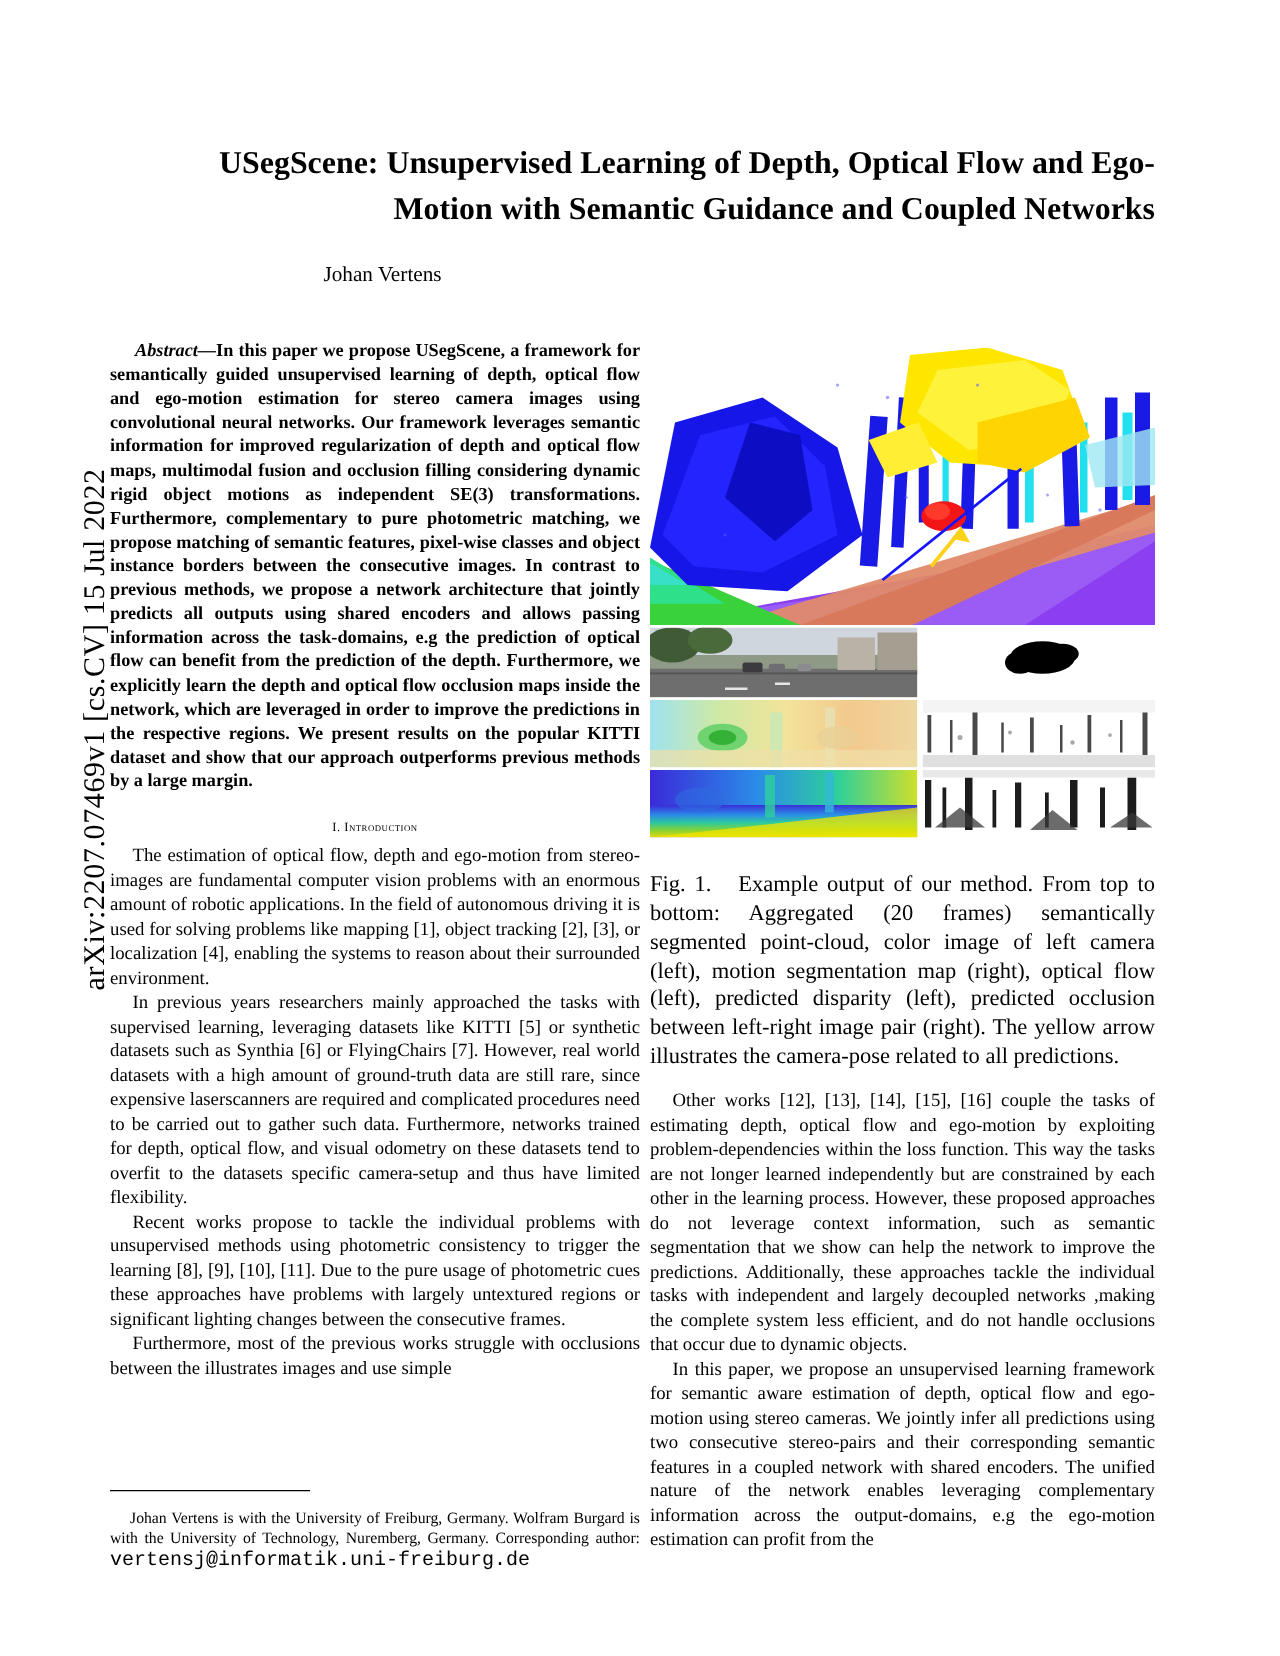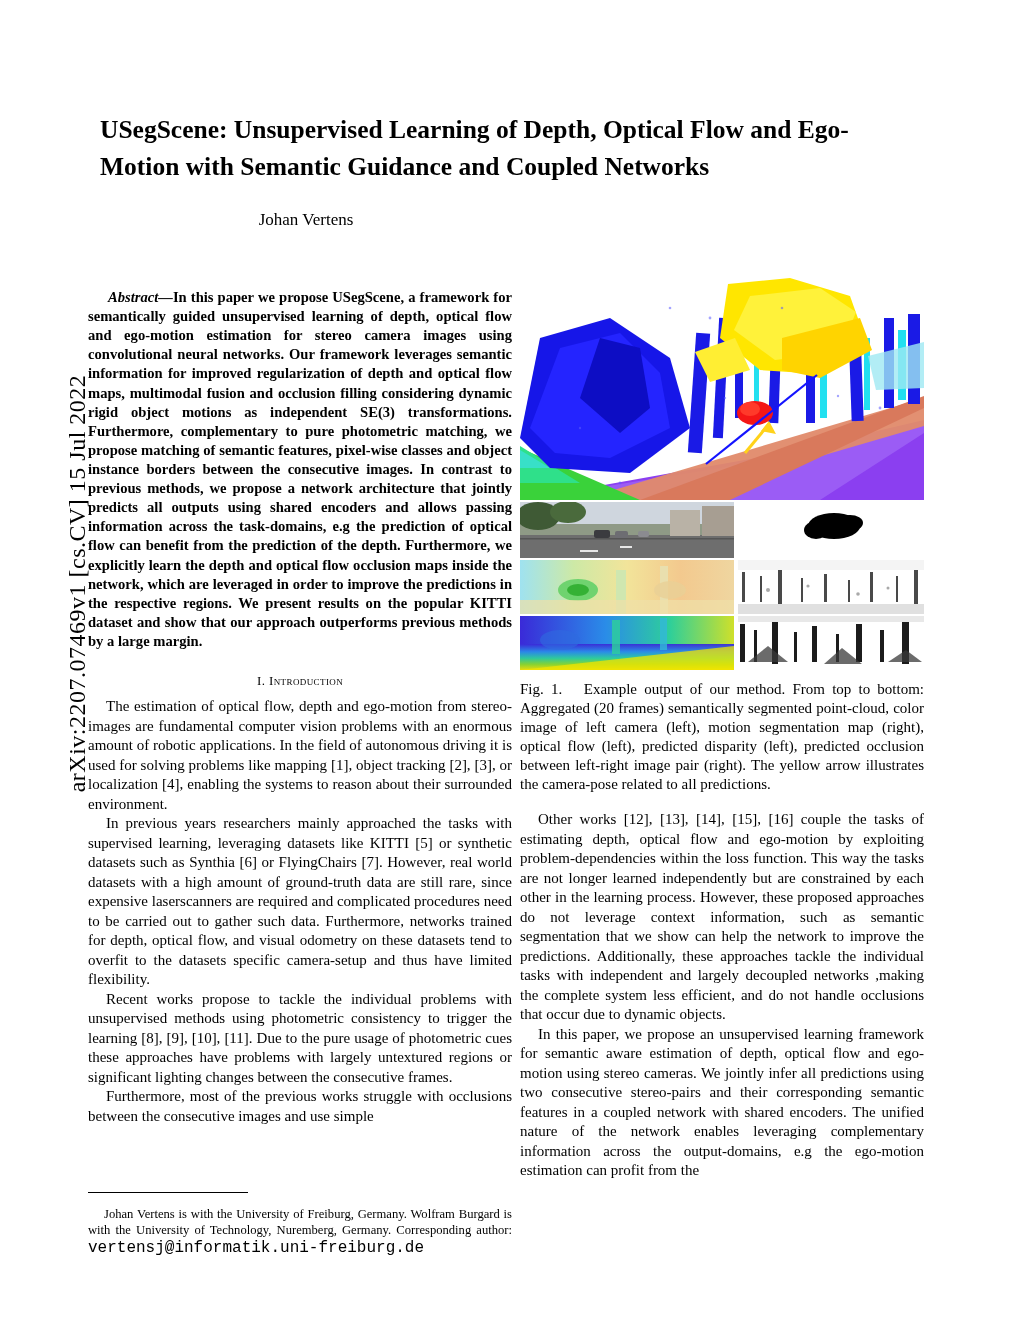--- a/index.html
+++ b/index.html
@@ -36,21 +36,21 @@
     letter-spacing: 0.5px;
     color: #000;
     white-space: nowrap;
   }
   
   .title {
     position: absolute;
     left: 100px;
     top: 112px;
     width: 824px;
-    text-align: left;
+    text-align: right;
     font-family: "Liberation Serif", serif;
     font-size: 25.5px;
     font-weight: bold;
     line-height: 1.45;
   }
   .authors {
     position: absolute;
     top: 210px;
     left: 100px;
     width: 824px;
@@ -58,21 +58,21 @@
   }
   .author {
     width: 50%;
     text-align: center;
     font-size: 17px;
   }
   
   .col-left {
     position: absolute;
     left: 88px;
-    top: 288px;
+    top: 272px;
     width: 424px;
   }
   .col-right {
     position: absolute;
     left: 520px;
     top: 278px;
     width: 404px;
   }
   p.just {
     margin: 0;
@@ -90,21 +90,21 @@
     font-weight: bold;
     text-indent: 20px;
   }
   .abstract-lead {
     font-weight: bold;
     font-style: italic;
   }
   h2.section {
     margin: 22px 0 8px 0;
     text-align: center;
-    font-size: 13px;
+    font-size: 10px;
     font-weight: normal;
     font-variant: small-caps;
     letter-spacing: 0.4px;
   }
   
   .figure {
     position: relative;
     width: 404px;
   }
   .fig-pointcloud {
@@ -128,22 +128,22 @@
   }
   .fig-row4 {
     display: flex;
     width: 404px;
     height: 54px;
     margin-top: 2px;
   }
   .half-l { width: 214px; height: 100%; overflow: hidden; position: relative; }
   .half-r { width: 186px; height: 100%; margin-left: 4px; overflow: hidden; position: relative; }
   .caption {
-    margin-top: 10px;
-    font-size: 15px;
+    margin-top: 26px;
+    font-size: 18px;
     line-height: 1.27;
     text-align: justify;
   }
   .caption .lbl { }
   .footnote-rule {
     width: 160px;
     height: 1px;
     background: #000;
     margin: 14px 0 7px 0;
   }
@@ -173,21 +173,21 @@
     <p class="abstract"><span class="abstract-lead">Abstract—</span><span>In this paper we propose USegScene, a framework for semantically guided unsupervised learning of depth, optical flow and ego-motion estimation for stereo camera images using convolutional neural networks. Our framework leverages semantic information for improved regularization of depth and optical flow maps, multimodal fusion and occlusion filling considering dynamic rigid object motions as independent SE(3) transformations. Furthermore, complementary to pure photometric matching, we propose matching of semantic features, pixel-wise classes and object instance borders between the consecutive images. In contrast to previous methods, we propose a network architecture that jointly predicts all outputs using shared encoders and allows passing information across the task-domains, e.g the prediction of optical flow can benefit from the prediction of the depth. Furthermore, we explicitly learn the depth and optical flow occlusion maps inside the network, which are leveraged in order to improve the predictions in the respective regions. We present results on the popular KITTI dataset and show that our approach outperforms previous methods by a large margin.</span></p>
 
     <h2 class="section">
       <span>I.</span>
       <span>Introduction</span>
     </h2>
 
     <p class="just">The estimation of optical flow, depth and ego-motion from stereo-images are fundamental computer vision problems with an enormous amount of robotic applications. In the field of autonomous driving it is used for solving problems like mapping [1], object tracking [2], [3], or localization [4], enabling the systems to reason about their surrounded environment.</p>
     <p class="just">In previous years researchers mainly approached the tasks with supervised learning, leveraging datasets like KITTI [5] or synthetic datasets such as Synthia [6] or FlyingChairs [7]. However, real world datasets with a high amount of ground-truth data are still rare, since expensive laserscanners are required and complicated procedures need to be carried out to gather such data. Furthermore, networks trained for depth, optical flow, and visual odometry on these datasets tend to overfit to the datasets specific camera-setup and thus have limited flexibility.</p>
     <p class="just">Recent works propose to tackle the individual problems with unsupervised methods using photometric consistency to trigger the learning [8], [9], [10], [11]. Due to the pure usage of photometric cues these approaches have problems with largely untextured regions or significant lighting changes between the consecutive frames.</p>
-    <p class="just">Furthermore, most of the previous works struggle with occlusions between the consecutive images and use simple</p>
+    <p class="just">Furthermore, most of the previous works struggle with occlusions between the illustrates images and use simple</p>
   </div>
 
   <div class="fn-block">
     <div class="footnote-rule"></div>
     <p class="footnote"><span>Johan Vertens is with the University of Freiburg, Germany. Wolfram Burgard is with the University of Technology, Nuremberg, Germany. Corresponding author:</span> <span class="mono">vertensj@informatik.uni-freiburg.de</span></p>
   </div>
 
   <div class="col-right">
 
     <div class="figure">

